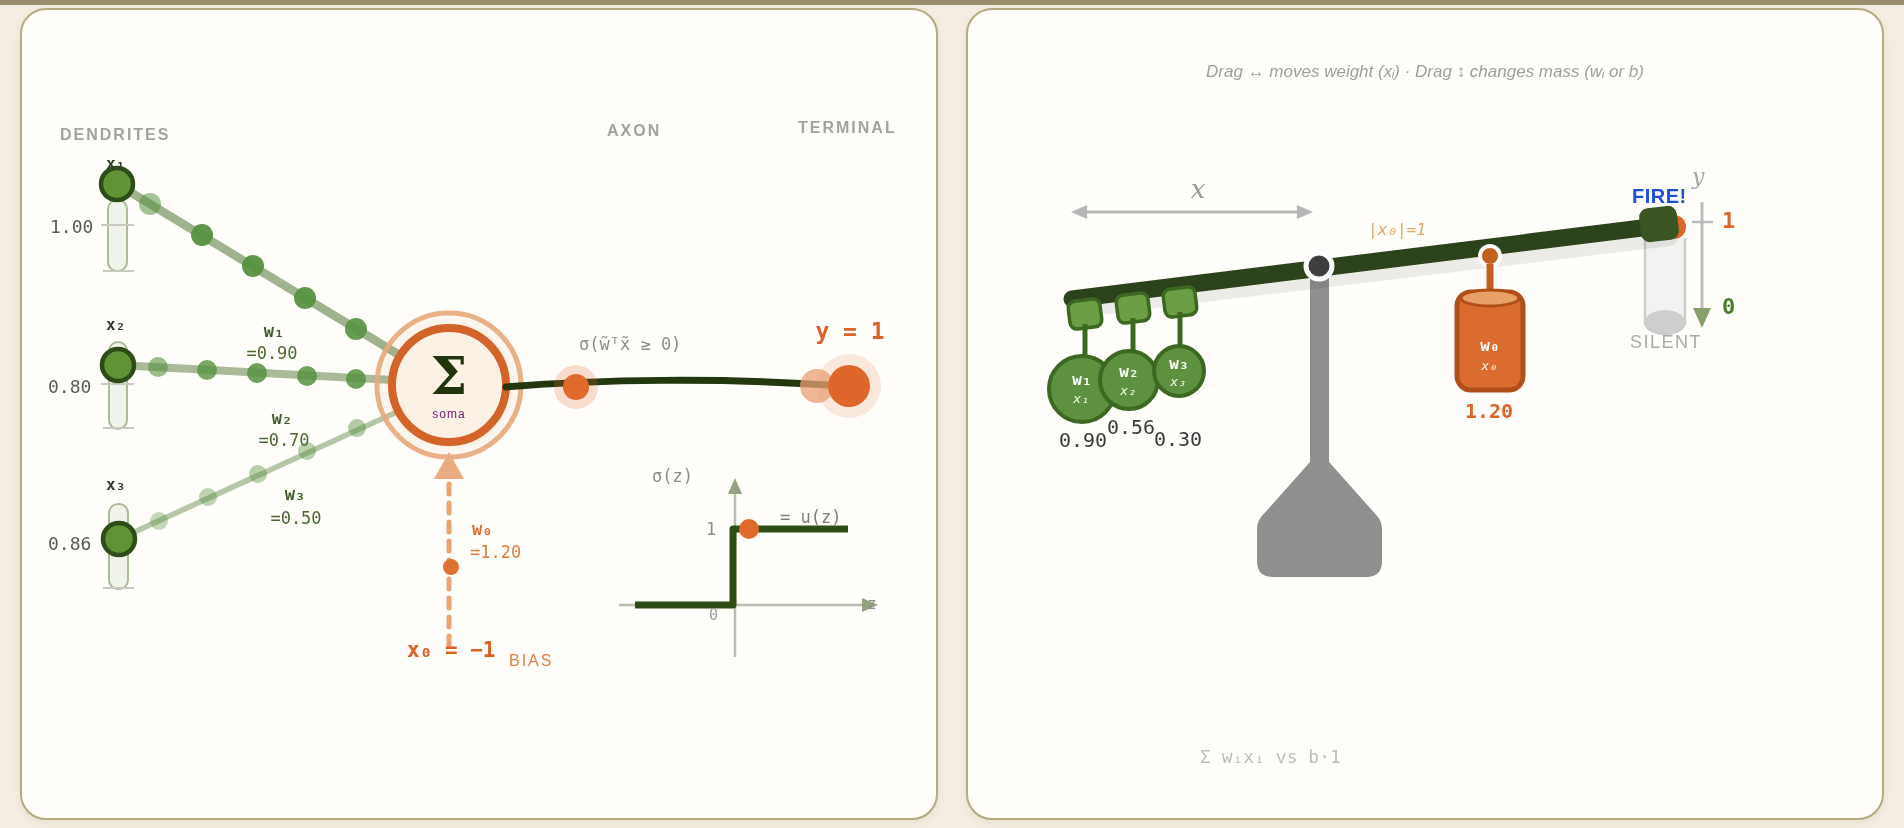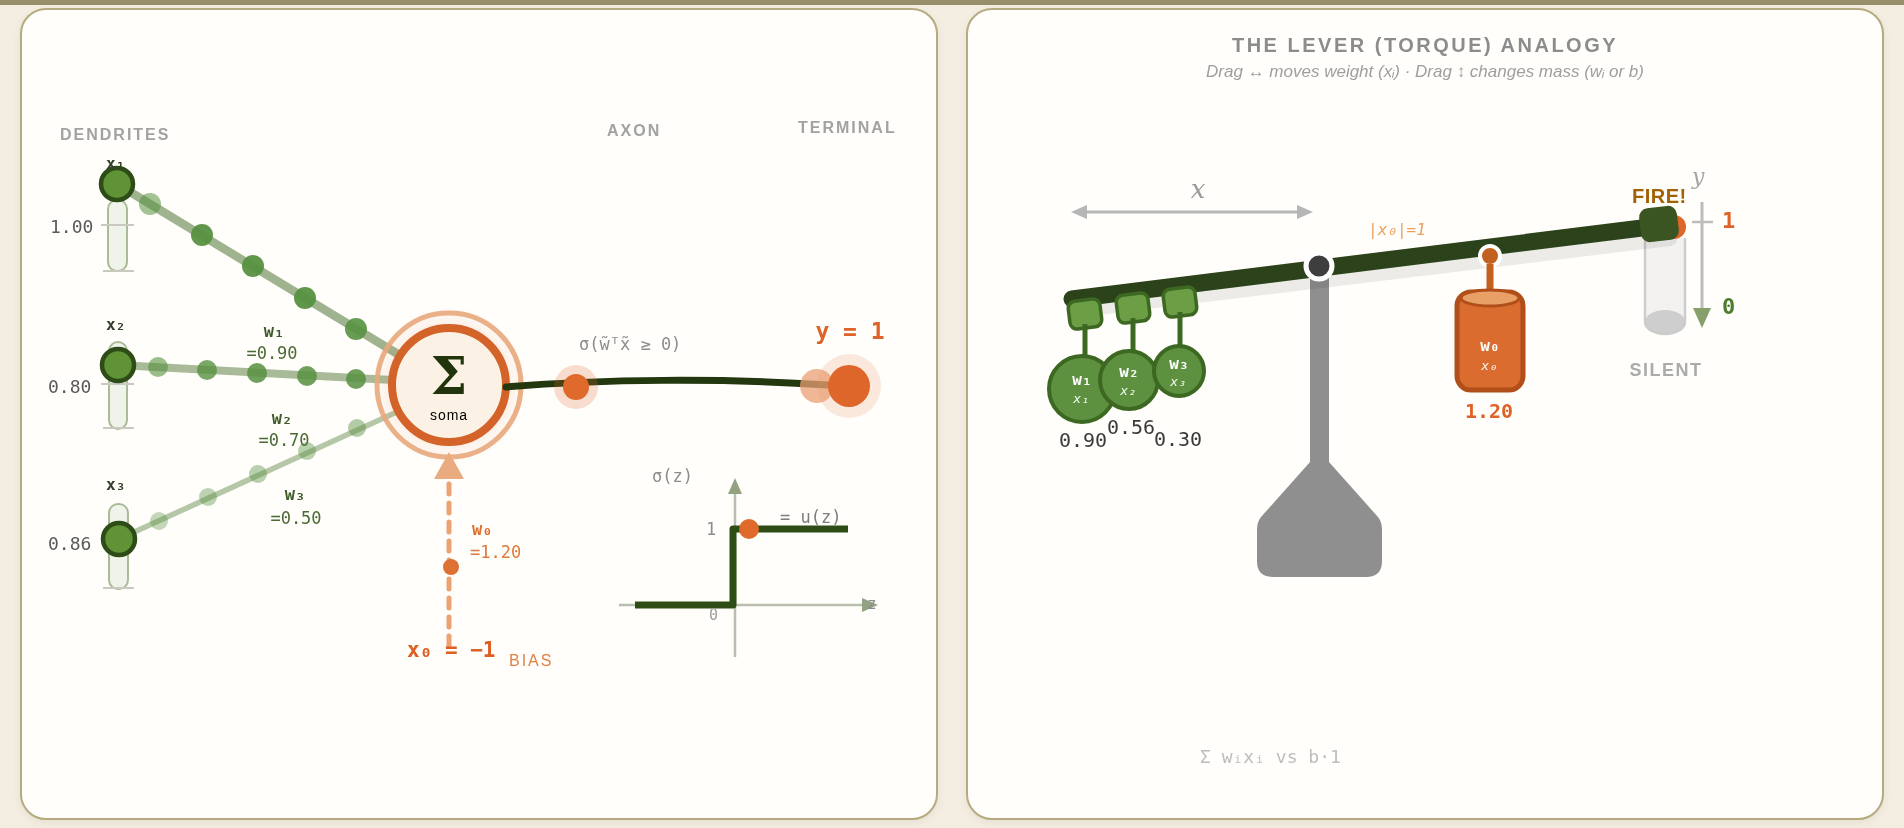--- a/index.html
+++ b/index.html
@@ -130,21 +130,21 @@
   <div class="abs mono xval" style="left:26px;top:523px;">0.86</div>
 
   <div class="abs mono wlab" style="left:222px;top:311px;">w₁</div>
   <div class="abs mono wval" style="left:205px;top:333px;">=0.90</div>
   <div class="abs mono wlab" style="left:230px;top:398px;">w₂</div>
   <div class="abs mono wval" style="left:217px;top:420px;">=0.70</div>
   <div class="abs mono wlab" style="left:243px;top:474px;">w₃</div>
   <div class="abs mono wval" style="left:229px;top:498px;">=0.50</div>
 
   <div class="abs ctr" style="left:397px;top:340px;width:60px;font-family:'DejaVu Serif',serif;font-weight:bold;font-size:52px;color:#22340b;line-height:1;">Σ</div>
-  <div class="abs ctr" style="left:397px;top:397px;width:60px;font-size:14px;letter-spacing:1px;color:#000000;">soma</div>
+  <div class="abs ctr" style="left:397px;top:397px;width:60px;font-size:12px;letter-spacing:1px;color:#701a75;">soma</div>
 
   <div class="abs mono gray-mono" style="left:557px;top:324px;text-align:right;">σ(w̃ᵀx̃ ≥ 0)</div>
   <div class="abs mono ctr" style="left:768px;top:308px;width:120px;font-size:23px;font-weight:bold;color:#de6328;">y = 1</div>
 
   <div class="abs mono" style="left:450px;top:509px;font-size:17px;font-weight:bold;color:#de7031;">w₀</div>
   <div class="abs mono" style="left:448px;top:532px;font-size:17px;color:#e07a3a;">=1.20</div>
   <div class="abs mono" style="left:385px;top:628px;font-size:21px;font-weight:bold;color:#de5f22;">x₀ = −1</div>
   <div class="abs" style="left:487px;top:642px;font-size:16px;letter-spacing:2px;color:#e28047;">BIAS</div>
 
   <div class="abs mono gray-mono" style="left:630px;top:456px;">σ(z)</div>
@@ -188,41 +188,40 @@
     <circle cx="706" cy="217" r="12" fill="#df662a"></circle>
     <rect x="672" y="197" width="38" height="34" rx="9" fill="#3a5522" transform="rotate(-7 691 214)"></rect>
 
     <circle cx="351" cy="256" r="13" fill="#3e3e3e" stroke="#ffffff" stroke-width="5"></circle>
 
     <line x1="734" y1="192" x2="734" y2="300" stroke="#bcbcbc" stroke-width="3"></line>
     <line x1="724" y1="212" x2="745" y2="212" stroke="#bcbcbc" stroke-width="2.5"></line>
     <polygon points="725,298 743,298 734,318" fill="#87a06b"></polygon>
   </svg>
 
-  <div class="abs title">THE LEVER (TORQUE) ANALOGY</div>
   <div class="abs subtitle">Drag ↔ moves weight (xᵢ) · Drag ↕ changes mass (wᵢ or b)</div>
 
   <div class="abs serif-i ctr" style="left:210px;top:164px;width:40px;font-size:26px;color:#9a9a9a;">x</div>
   <div class="abs mono" style="left:400px;top:210px;font-size:16px;font-style:italic;color:#e9a25f;">|x₀|=1</div>
 
   <div class="abs mono circle-w" style="left:84px;top:360px;">w₁</div>
   <div class="abs mono circle-x" style="left:84px;top:381px;">x₁</div>
   <div class="abs mono circle-w" style="left:131px;top:352px;">w₂</div>
   <div class="abs mono circle-x" style="left:131px;top:373px;">x₂</div>
   <div class="abs mono circle-w" style="left:181px;top:344px;">w₃</div>
   <div class="abs mono circle-x" style="left:181px;top:364px;">x₃</div>
 
   <div class="abs mono mass-val" style="left:85px;top:418px;">0.90</div>
   <div class="abs mono mass-val" style="left:133px;top:405px;">0.56</div>
   <div class="abs mono mass-val" style="left:180px;top:389px;margin-top:28px;">0.30</div>
 
   <div class="abs mono circle-w" style="left:492px;top:326px;">w₀</div>
   <div class="abs mono circle-x" style="left:492px;top:348px;">x₀</div>
   <div class="abs mono ctr" style="left:491px;top:389px;width:60px;font-size:20px;font-weight:bold;color:#de6328;">1.20</div>
 
-  <div class="abs" style="left:664px;top:175px;font-size:20px;font-weight:bold;letter-spacing:0.5px;color:#a16207;">FIRE!</div>
+  <div class="abs" style="left:664px;top:175px;font-size:20px;font-weight:bold;letter-spacing:0.5px;color:#1d4ed8;">FIRE!</div>
   <div class="abs serif-i" style="left:724px;top:154px;font-size:22px;color:#a5a5a5;">y</div>
   <div class="abs mono" style="left:754px;top:198px;font-size:22px;font-weight:bold;color:#de6328;">1</div>
   <div class="abs mono" style="left:754px;top:284px;font-size:22px;font-weight:bold;color:#4c7c2e;">0</div>
-  <div class="abs ctr" style="left:660px;top:322px;width:76px;font-size:18px;font-weight:bold;letter-spacing:1.5px;color:#ababab;margin-top:28px;">SILENT</div>
+  <div class="abs ctr" style="left:660px;top:322px;width:76px;font-size:18px;font-weight:normal;letter-spacing:1.5px;color:#ababab;">SILENT</div>
 
   <div class="abs mono" style="left:232px;top:736px;font-size:18px;color:#bdbdbd;">Σ wᵢxᵢ vs b·1</div>
 </div>
 
 </body></html>

